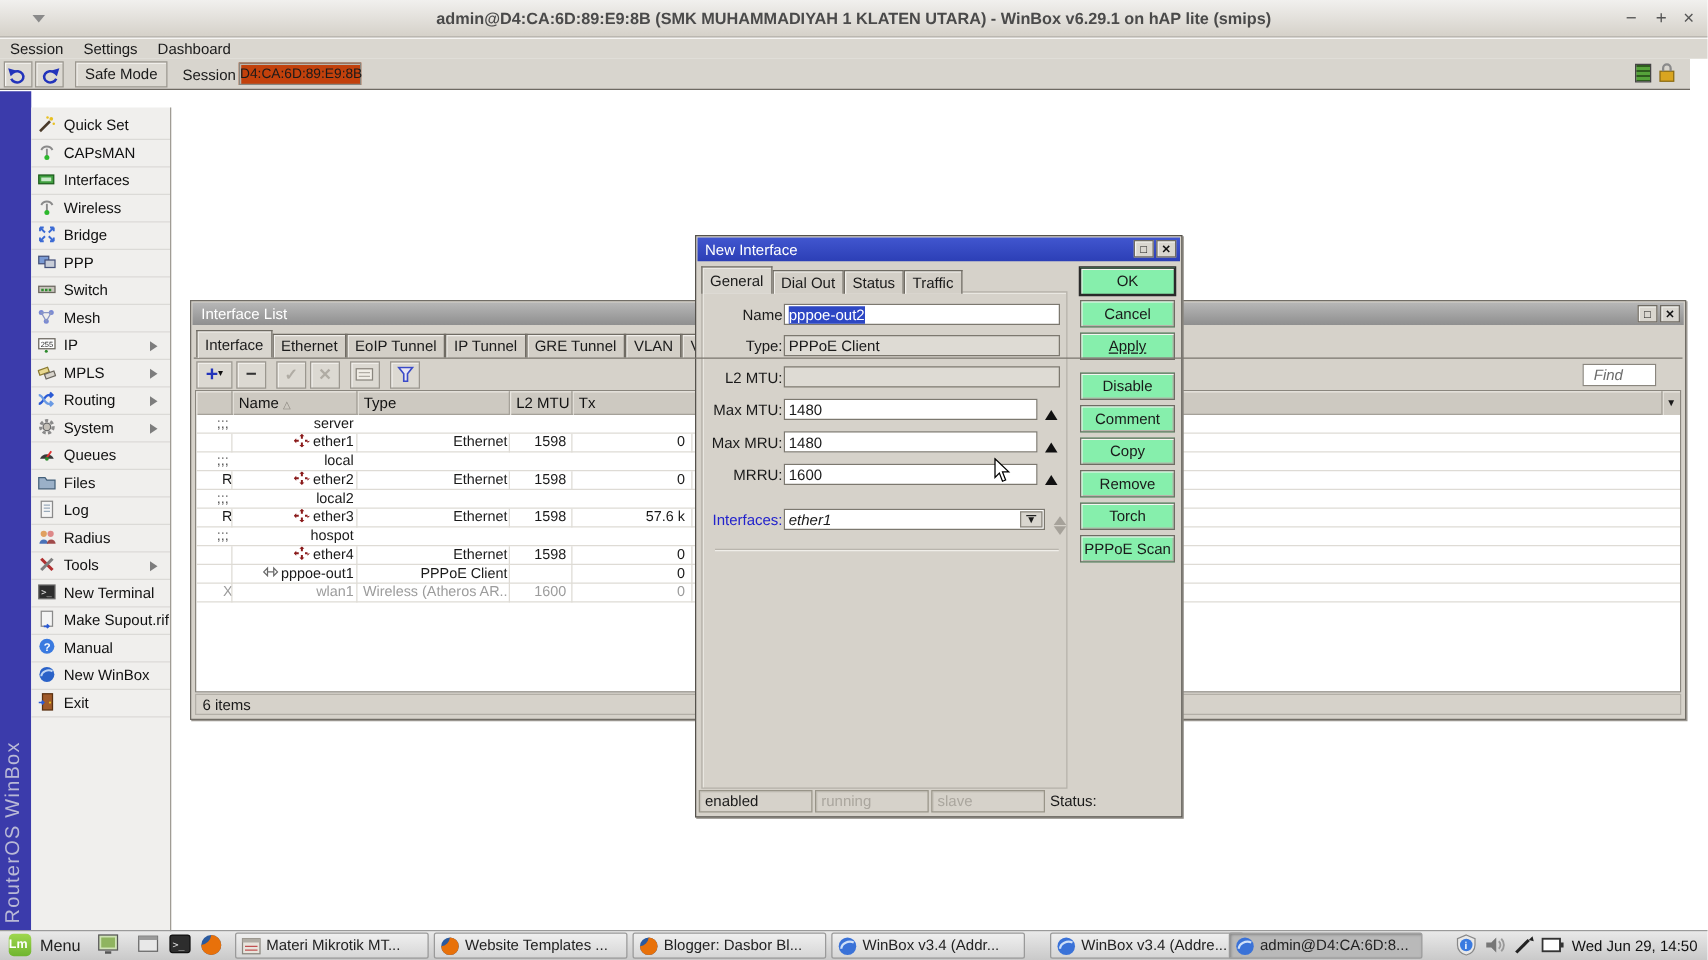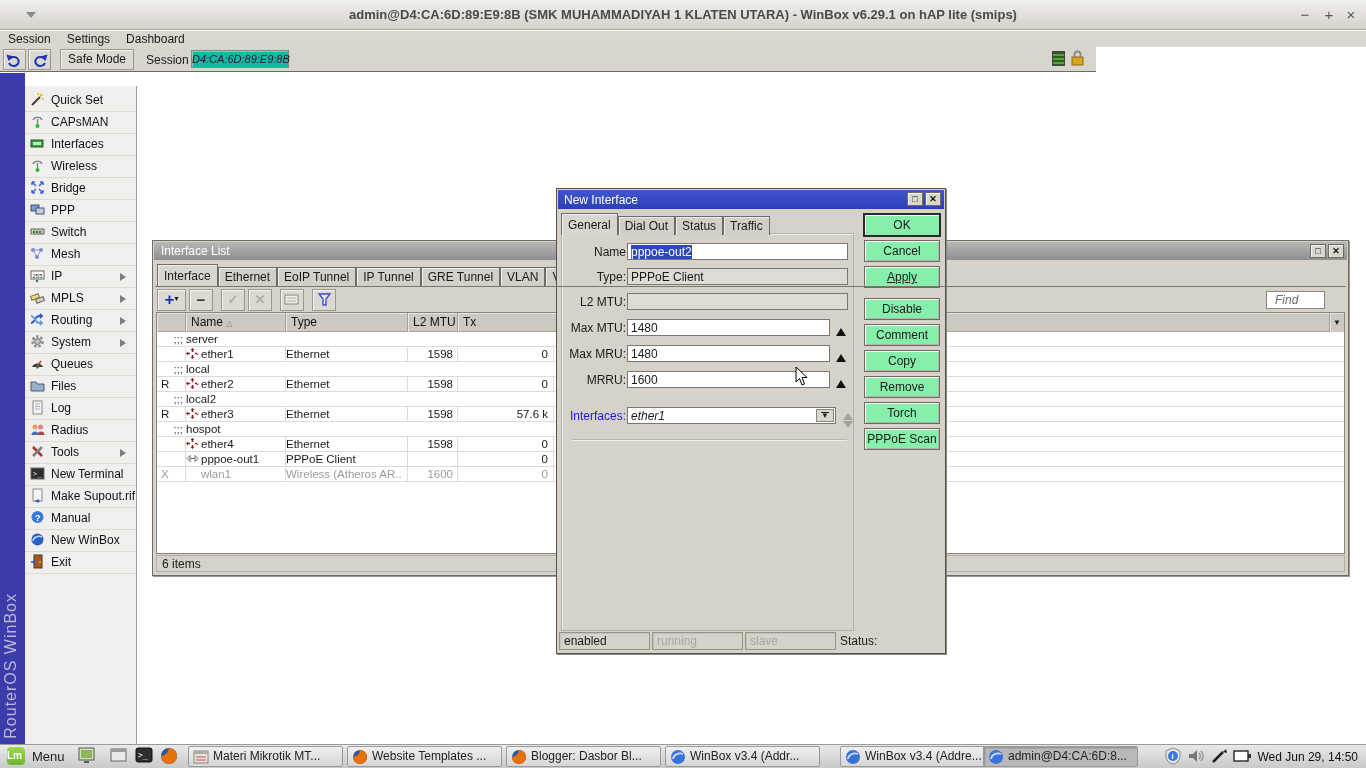--- a/index.html
+++ b/index.html
@@ -8,26 +8,26 @@
 
 #titlebar { position:absolute; top:0; left:0; width:1366px; height:30px; background:linear-gradient(#f1f0ee,#d5d1c9); border-bottom:1px solid #a8a49c; }
 #titlebar .tb-title { position:absolute; left:0; right:0; top:7px; text-align:center; font-weight:bold; font-size:13px; color:#4a4a4a; }
 #tb-menu-arrow { position:absolute; left:26px; top:12px; width:0; height:0; border:5px solid transparent; border-top:6px solid #8a8a8a; }
 .wctl { position:absolute; top:6px; width:18px; height:18px; text-align:center; font-size:15px; color:#555; line-height:18px; }
 #btn-min { right:52px; } #btn-max { right:28px; } #btn-close { right:6px; }
 
 #menubar { position:absolute; top:31px; left:0; width:1366px; height:16px; background:#dad7d0; }
 .menu-item { display:inline-block; padding:1px 8px 0 8px; font-size:12px; color:#1a1a1a; }
 
-#toolbar { position:absolute; top:47px; left:0; width:1096px; height:25px; background:#d8d5ce; border-bottom:1px solid #6e6a63; }
+#toolbar { position:absolute; top:47px; left:0; width:1352px; height:25px; background:#d8d5ce; border-bottom:1px solid #6e6a63; }
 .tbtn { position:absolute; top:2px; height:21px; background:#dcd9d2; border:1px solid #9b978f; box-shadow:inset 1px 1px 0 #f6f5f2; }
 #undo-btn { left:3px; width:23px; } #redo-btn { left:28px; width:23px; }
 #safe-mode-btn { left:60px; width:74px; text-align:center; line-height:19px; font-size:12px; }
 #session-label { position:absolute; left:146px; top:6px; font-size:12px; }
-#session-value { position:absolute; left:191px; top:3px; width:98px; height:18px; background:#14b8a6; border:1px solid #8a867e; box-shadow:inset 1px 1px 0 #b9b5ad; text-align:center; font-size:11px; line-height:16px;font-style:italic; }
+#session-value { position:absolute; left:191px; top:3px; width:98px; height:18px; background:#c2410c; border:1px solid #8a867e; box-shadow:inset 1px 1px 0 #b9b5ad; text-align:center; font-size:11px; line-height:16px; }
 #cpu-ind { position:absolute; right:31px; top:4px; width:13px; height:15px; background:repeating-linear-gradient(#2e5c1e 0 2px, #55a33a 2px 4px); border:1px solid #444; }
 #lock-ind { position:absolute; right:12px; top:3px; }
 
 
 #appbody { position:absolute; top:73px; left:0; width:1366px; height:671px; background:#fff; }
 #bluestrip { position:absolute; left:0; top:0; width:25px; height:671px; background:#3b3bab; }
 #brand { position:absolute; left:2px; bottom:5px; writing-mode:vertical-rl; transform:rotate(180deg); color:#b9b9d6; font-size:16px; letter-spacing:1px; }
 #sidemenu { position:absolute; left:25px; top:13px; width:112px; height:671px; background:#f0efed; border-right:1px solid #a09c94; padding-top:4px; }
 .side-item { position:relative; height:22px; border-bottom:1px solid #dbdad7; line-height:21px; padding-left:5px; }
 .side-item .si-icon { display:inline-block; width:16px; height:15px; vertical-align:-3px; margin-right:5px; }
@@ -48,21 +48,21 @@
 #il-toolbar { position:absolute; left:4px; top:48px; height:26px; }
 .il-tool { display:inline-block; height:22px; min-width:24px; background:#dcd9d2; border:1px solid #9b978f; box-shadow:inset 1px 1px 0 #f6f5f2; margin-right:3px; text-align:center; vertical-align:top; }
 .il-sep { display:inline-block; width:5px; }
 #il-find { position:absolute; right:23px; top:50px; width:59px; height:18px; background:#fff; border:1px solid #8a867e; font-style:italic; color:#6a6a6a; padding:1px 0 0 8px; font-size:12px; }
 #il-table { position:absolute; left:3px; top:71px; right:3px; bottom:21px; background:#fff; border:1px solid #8a867e; }
 #il-header { position:absolute; left:0; top:0; right:0; height:19px; background:#cdc9c1; border-bottom:1px solid #a5a199; }
 .hcell { position:absolute; top:0; height:19px; border-right:1px solid #a5a199; box-shadow:inset 1px 1px 0 #e9e6e0; padding:2px 0 0 5px; font-size:12px; color:#111; }
 #hdr-dd { position:absolute; right:0px; top:0px; width:15px; height:19px; background:#cdc9c1; border-left:1px solid #a5a199; box-shadow:inset 1px 1px 0 #e9e6e0; text-align:center; font-size:8px; padding-top:5px; }
 #il-rows { position:absolute; left:0; top:19px; right:0; bottom:0; }
 .trow { position:relative; height:15px; border-bottom:1px solid #dedbd5; font-size:11.5px; }
-.tcell { position:absolute; top:0; height:14px; line-height:14px; overflow:hidden; white-space:nowrap; }
+.tcell { position:absolute; top:0; height:14px; line-height:14px; overflow:hidden; white-space:nowrap;text-align:right; }
 .cf { left:0; width:29px; padding-left:4px; }
 .cn { left:29px; width:97px; }
 .ct { left:129px; width:120px; }
 .cm { left:251px; width:45px; text-align:right; }
 .cx { left:301px; width:90px; text-align:right; }
 .vline { position:absolute; top:0; height:15px; width:1px; background:#dedbd5; }
 .trow .ic { display:inline-block; width:13px; height:11px; vertical-align:-1px; margin-right:2px; }
 .trow.disabled, .trow.disabled .tcell { color:#9c9c9c; }
 .semi { color:#555; text-align:right; padding-right:3px; }
 #il-status { position:absolute; left:3px; bottom:3px; right:3px; height:17px; background:#d6d2ca; border:1px solid #b3afa7; font-size:12px; padding:1px 0 0 5px; }

